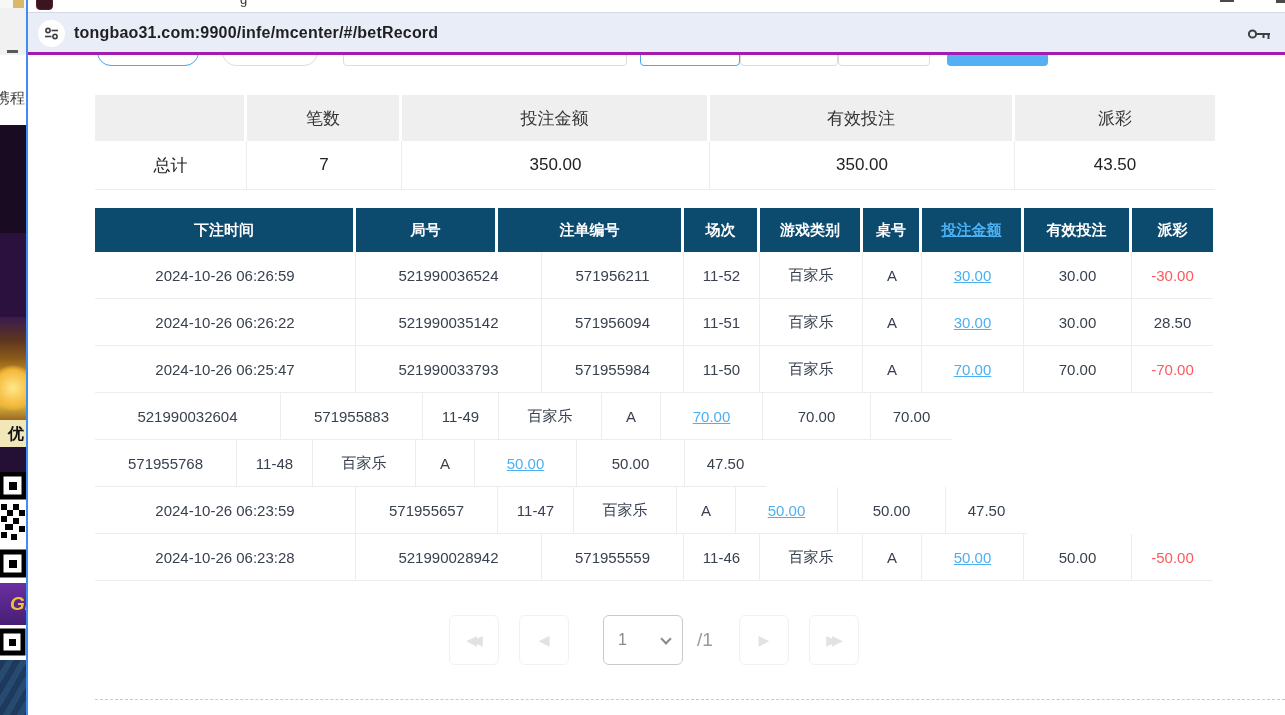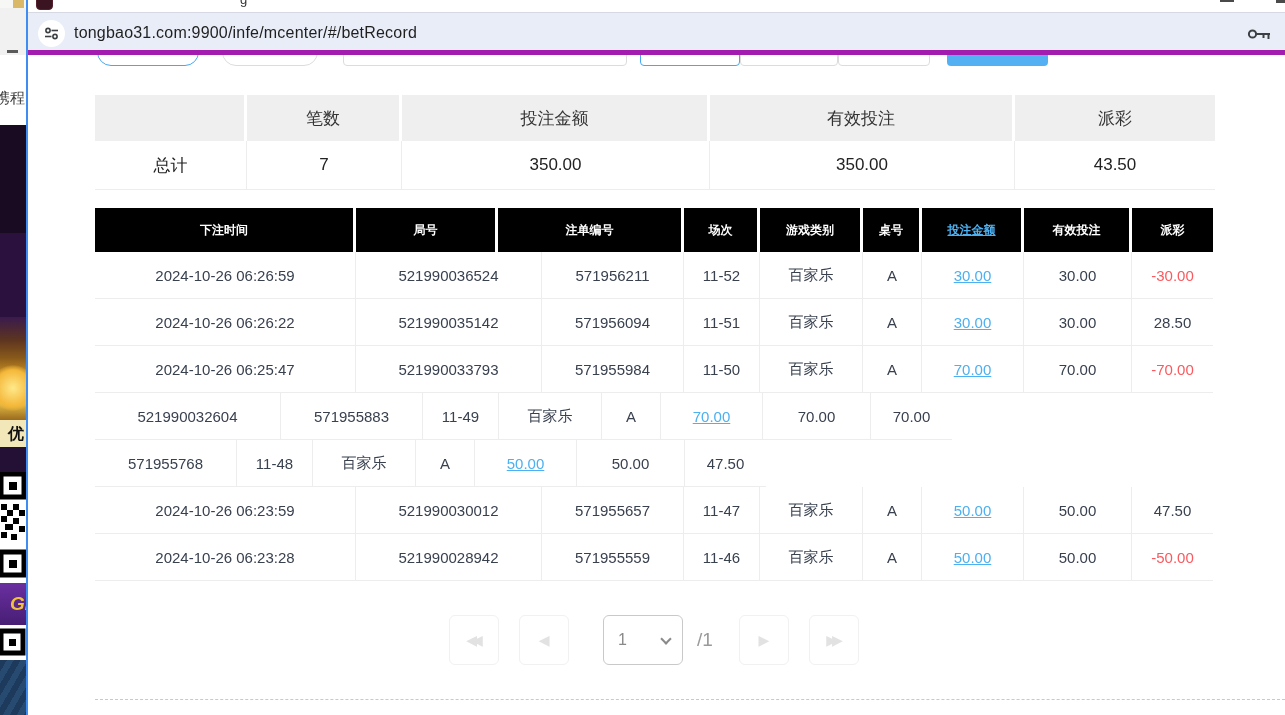--- a/index.html
+++ b/index.html
@@ -36,21 +36,21 @@
   .browser { position:absolute; left:26px; top:0; width:1259px; height:715px;
     border-left:2px solid #3f8cf3; background:#fff; }
   .tabbar { position:relative; height:12px; background:#ffffff; overflow:hidden; }
   .favicon { position:absolute; left:8px; top:-6px; width:17px; height:16px; border-radius:4px;
     background:#3a1420; border:1px solid #55202e; }
   .tab-title-frag { position:absolute; left:212px; top:-8px; font-size:13px; color:#333; }
   .winctl-frag1 { position:absolute; left:1192px; top:0; width:14px; height:2px; background:#4a4a4a; }
   .winctl-frag2 { position:absolute; left:1248px; top:0; width:9px; height:3px; background:#4a4a4a; }
 
   .addressbar { position:relative; height:43px; background:#e9edf8;
-    border-top:1px solid #d6d9e2; border-bottom:5px solid #a21caf; }
+    border-top:1px solid #d6d9e2; border-bottom:3px solid #a21caf;font-weight:bold; }
   .siteinfo-pill { position:absolute; left:10px; top:7px; width:27px; height:27px; border-radius:50%;
     background:#ffffff; display:flex; align-items:center; justify-content:center; }
   .url-text { position:absolute; left:46px; top:11px; font-size:16px; color:#1f1f1f; letter-spacing:0.2px; }
   .key-wrap { position:absolute; right:14px; top:10px; width:24px; height:22px;
     display:flex; align-items:center; justify-content:center; }
 
   .page { position:relative; width:100%; height:660px; background:#fff; }
 
   
   .filters { position:relative; height:11px; overflow:hidden; }
@@ -70,21 +70,21 @@
   .sm-head .sm-cell { background:#efefef; height:46px; border-right:3px solid #fff; }
   .sm-head .sm-cell:last-child { border-right:none; }
   .sm-body .sm-cell { height:49px; background:#fff; border-right:1px solid #ededed;
     border-bottom:1px solid #ededed; color:#222; }
   .sm-body .sm-cell:last-child { border-right:none; }
   .sm-a{width:152px;} .sm-b{width:155px;} .sm-c{width:308px;} .sm-d{width:305px;} .sm-e{width:200px;}
 
   
   .bet-table { margin:18px 0 0 67px; width:1118px; }
   .bt-head { display:flex; }
-  .bt-hcell { background:#000000; color:#fff; font-weight:bold; font-size:12px; height:44px;
+  .bt-hcell { background:#0c4a6e; color:#fff; font-weight:bold; font-size:15px; height:44px;
     display:flex; align-items:center; justify-content:center; border-right:3px solid #fff; }
   .bt-hcell:last-child { border-right:none; }
   .bt-row { display:flex; }
   .bt-cell { height:47px; display:flex; align-items:center; justify-content:center; font-size:15px;
     color:#39414f; background:#fff; border-right:1px solid #ededed; border-bottom:1px solid #ededed; }
   .bt-cell:last-child { border-right:none; }
   .c-time{width:261px;} .c-order{width:186px;} .c-round{width:142px;} .c-session{width:76px;}
   .c-game{width:103px;} .c-table{width:59px;text-align:right;} .c-bet{width:102px;} .c-valid{width:108px;} .c-payout{width:81px;}
   .c-bet { color:#4cb0f1; text-decoration:underline; cursor:pointer; }
   .c-payout.neg { color:#fa5a5f; }
@@ -275,21 +275,20 @@
     <div class="bt-cell c-round">571955768</div>
     <div class="bt-cell c-session">11-48</div>
     <div class="bt-cell c-game">百家乐</div>
     <div class="bt-cell c-table">A</div>
     <div class="bt-cell c-bet">50.00</div>
     <div class="bt-cell c-valid">50.00</div>
     <div class="bt-cell c-payout">47.50</div>
   </div>
             <div class="bt-row">
     <div class="bt-cell c-time">2024-10-26 06:23:59</div>
-    <div class="bt-cell c-order">521990030012</div>
     <div class="bt-cell c-round">571955657</div>
     <div class="bt-cell c-session">11-47</div>
     <div class="bt-cell c-game">百家乐</div>
     <div class="bt-cell c-table">A</div>
     <div class="bt-cell c-bet">50.00</div>
     <div class="bt-cell c-valid">50.00</div>
     <div class="bt-cell c-payout">47.50</div>
   </div>
             <div class="bt-row">
     <div class="bt-cell c-time">2024-10-26 06:23:28</div>

